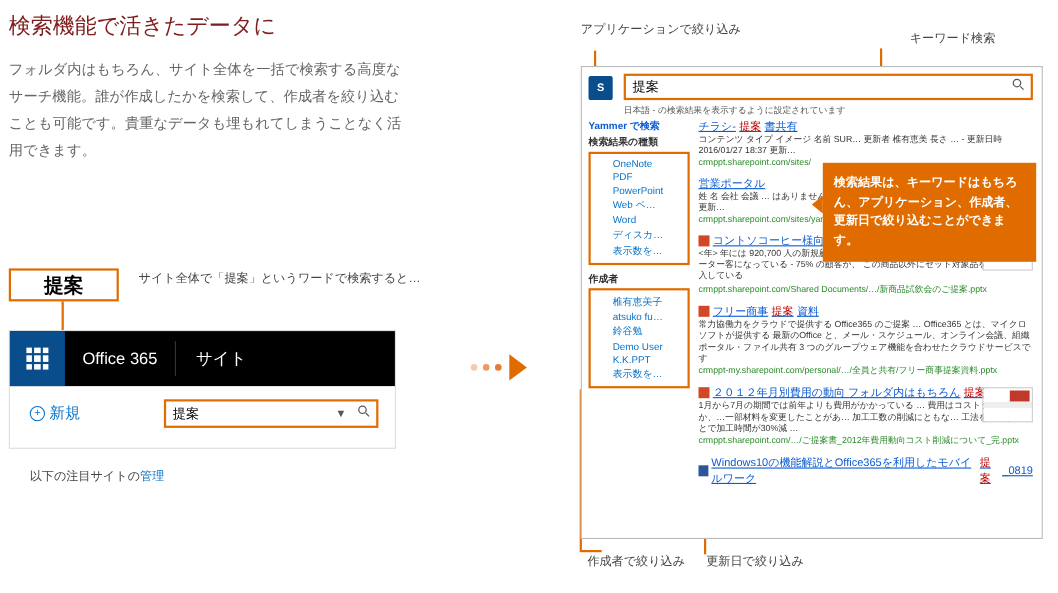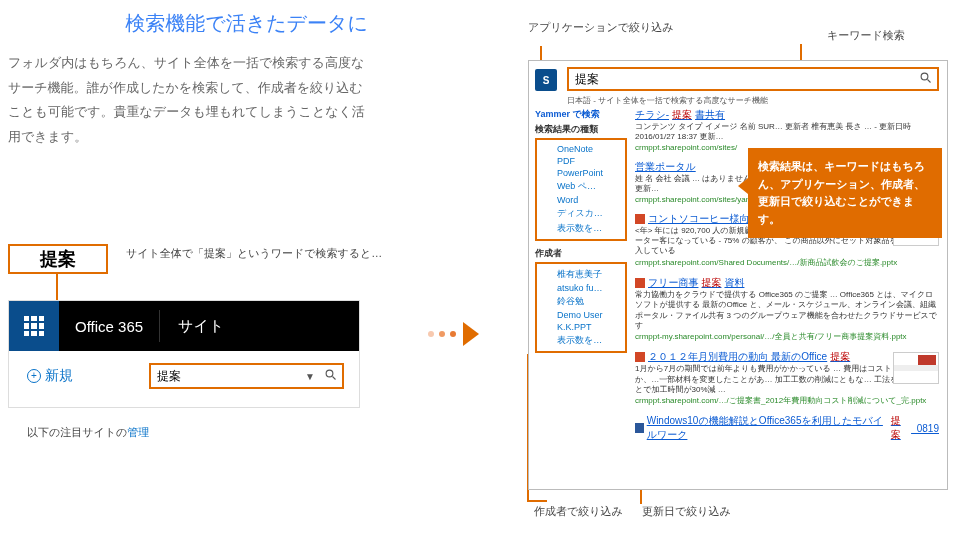--- a/index.html
+++ b/index.html
@@ -1,19 +1,19 @@
 <!DOCTYPE html>
 <html><head>
 <meta charset="utf-8">
 <style>
   * { box-sizing: border-box; margin: 0; padding: 0; }
   body { font-family: "Meiryo", "Hiragino Kaku Gothic Pro", sans-serif; background: #fff; width: 962px; height: 539px; position: relative; overflow: hidden; }
 
   .left-pane { position: absolute; left: 8px; top: 10px; width: 360px; }
-  .hero-title { font-size: 20px; color: #3b82f6; font-weight: 400; margin-bottom: 14px; text-align: right; }
+  .hero-title { font-size: 20px; color: #7f1d1d; font-weight: 400; margin-bottom: 14px; }
   .hero-body { font-size: 13px; color: #666; line-height: 1.9; }
 
   .search-chip { position: absolute; left: 8px; top: 244px; width: 100px; height: 30px; border: 2px solid #e06c00; display: flex; align-items: center; justify-content: center; font-size: 18px; font-weight: 700; background: #fff; }
   .search-chip-caption { position: absolute; left: 126px; top: 246px; font-size: 10px; color: #666; line-height: 1.5; }
 
   .o365-bar { position: absolute; left: 8px; top: 300px; width: 352px; height: 108px; border: 1px solid #ddd; background: #fff; }
   .o365-top { height: 50px; background: #000; color: #fff; display: flex; align-items: center; }
   .waffle { width: 50px; height: 50px; background: #0a4d8c; display: flex; align-items: center; justify-content: center; }
   .waffle-grid { width: 20px; height: 20px; display: grid; grid-template-columns: repeat(3,1fr); grid-template-rows: repeat(3,1fr); gap: 2px; }
   .waffle-grid span { background: #fff; }
@@ -172,21 +172,21 @@
     <div class="res-right">
       <div class="res-search">
         <span class="val">提案</span>
         <span class="mag">
           <svg viewBox="0 0 16 16">
               <circle cx="6" cy="6" r="4.5" fill="none" stroke="#555" stroke-width="1.5"></circle>
               <line x1="10" y1="10" x2="14" y2="14" stroke="#555" stroke-width="1.5"></line>
             </svg>
         </span>
       </div>
-      <div class="res-note">日本語 - サイト全体を一括で検索する高度なサーチ機能</div>
+      <div class="res-note">日本語 - の検索結果を表示するように設定されています</div>
     </div>
   </div>
 
   <div class="res-body">
     <div class="facets">
       <div class="facet-title" style="color:#0b5bd3">Yammer で検索</div>
 
       <div class="facet-block">
         <div class="facet-title">検索結果の種類</div>
         <div class="facet-box" id="facet-type">
@@ -247,21 +247,21 @@
             <span>フリー商事</span>
             <span class="hl">提案</span>
             <span>資料</span>
           </div>
           <div class="hit-sub">常力協働力をクラウドで提供する Office365 のご提案 … Office365 とは、マイクロソフトが提供する 最新のOffice と、メール・スケジュール、オンライン会議、組織ポータル・ファイル共有 3 つのグループウェア機能を合わせたクラウドサービスです</div>
           <div class="hit-url">crmppt-my.sharepoint.com/personal/…/全員と共有/フリー商事提案資料.pptx</div>
         </div>
         <div class="hit">
           <div class="hit-title">
             <span class="ico ico-pp"></span>
-            <span>２０１２年月別費用の動向 最新のOffice</span>
+            <span>２０１２年月別費用の動向 フォルダ内はもちろん</span>
             <span class="hl">提案</span>
           </div>
           <div class="hit-sub">1月から7月の期間では前年よりも費用がかかっている … 費用はコストダウンのなか、…一部材料を変更したことがあ… 加工工数の削減にともな… 工法を変更することで加工時間が30%減 …</div>
           <div class="hit-url">crmppt.sharepoint.com/…/ご提案書_2012年費用動向コスト削減について_完.pptx</div>
           <div class="thumb red"></div>
         </div>
         <div class="hit">
           <div class="hit-title">
             <span class="ico ico-w"></span>
             <span>Windows10の機能解説とOffice365を利用したモバイルワーク</span>

